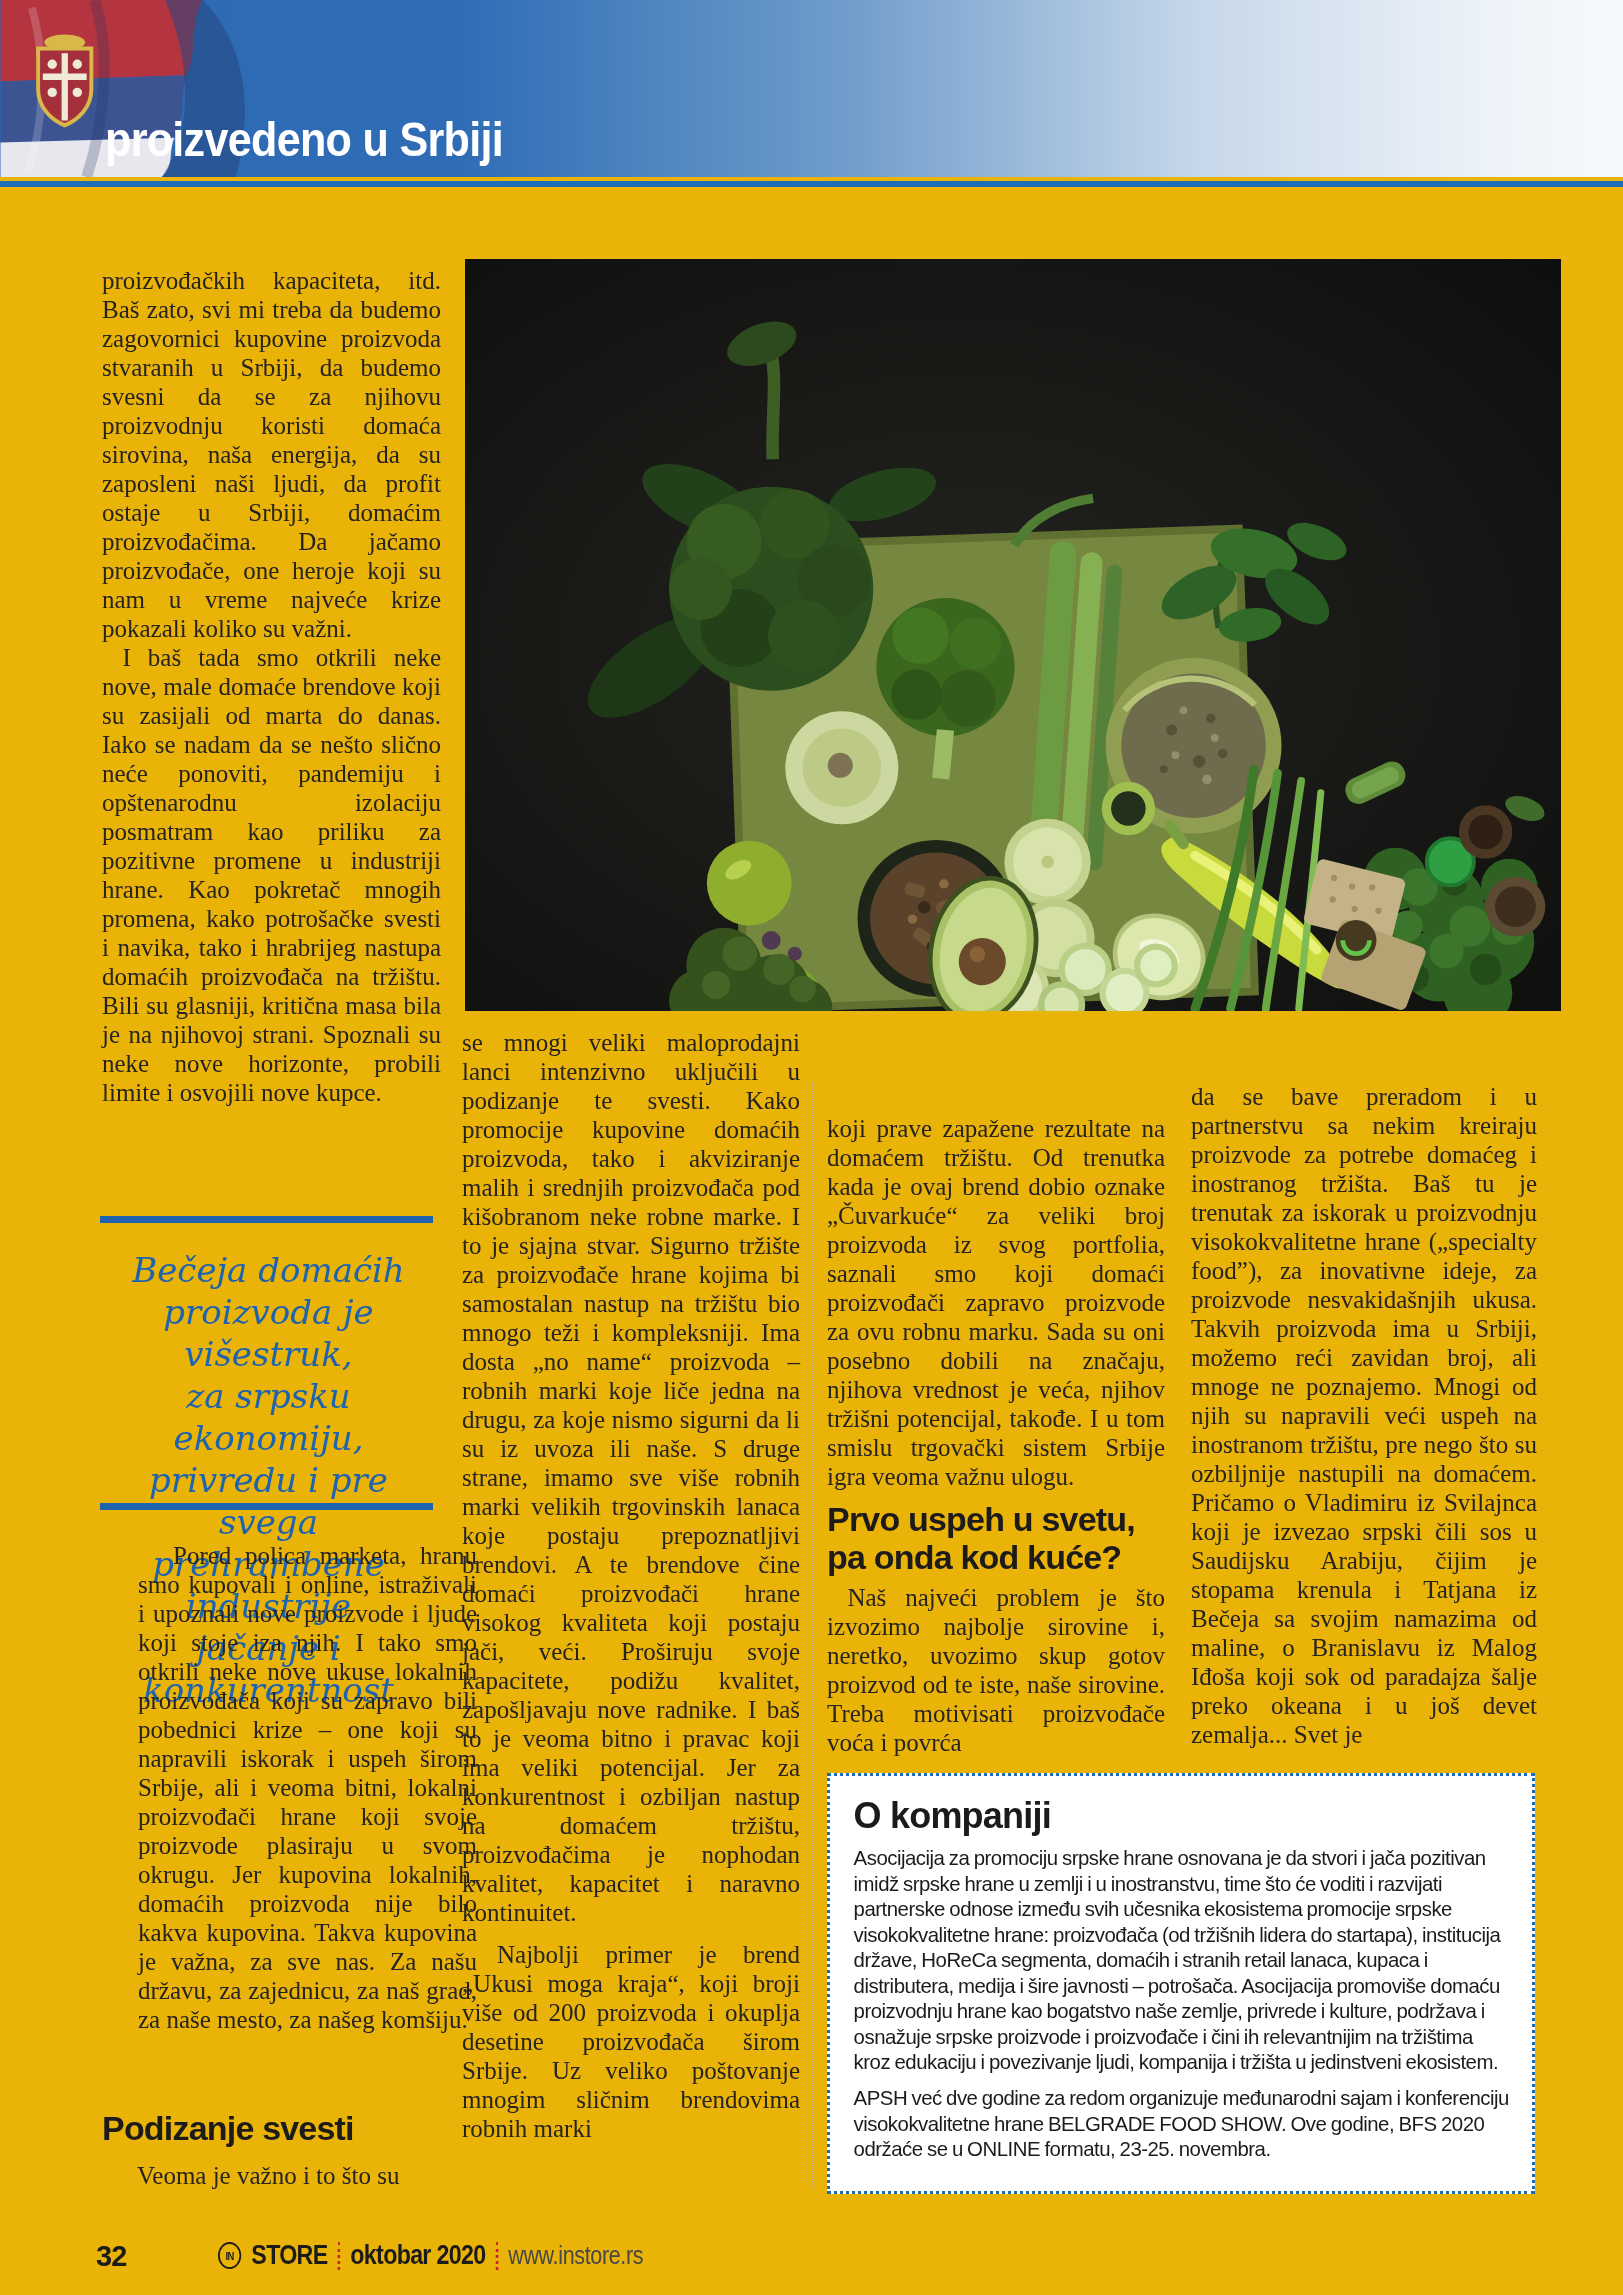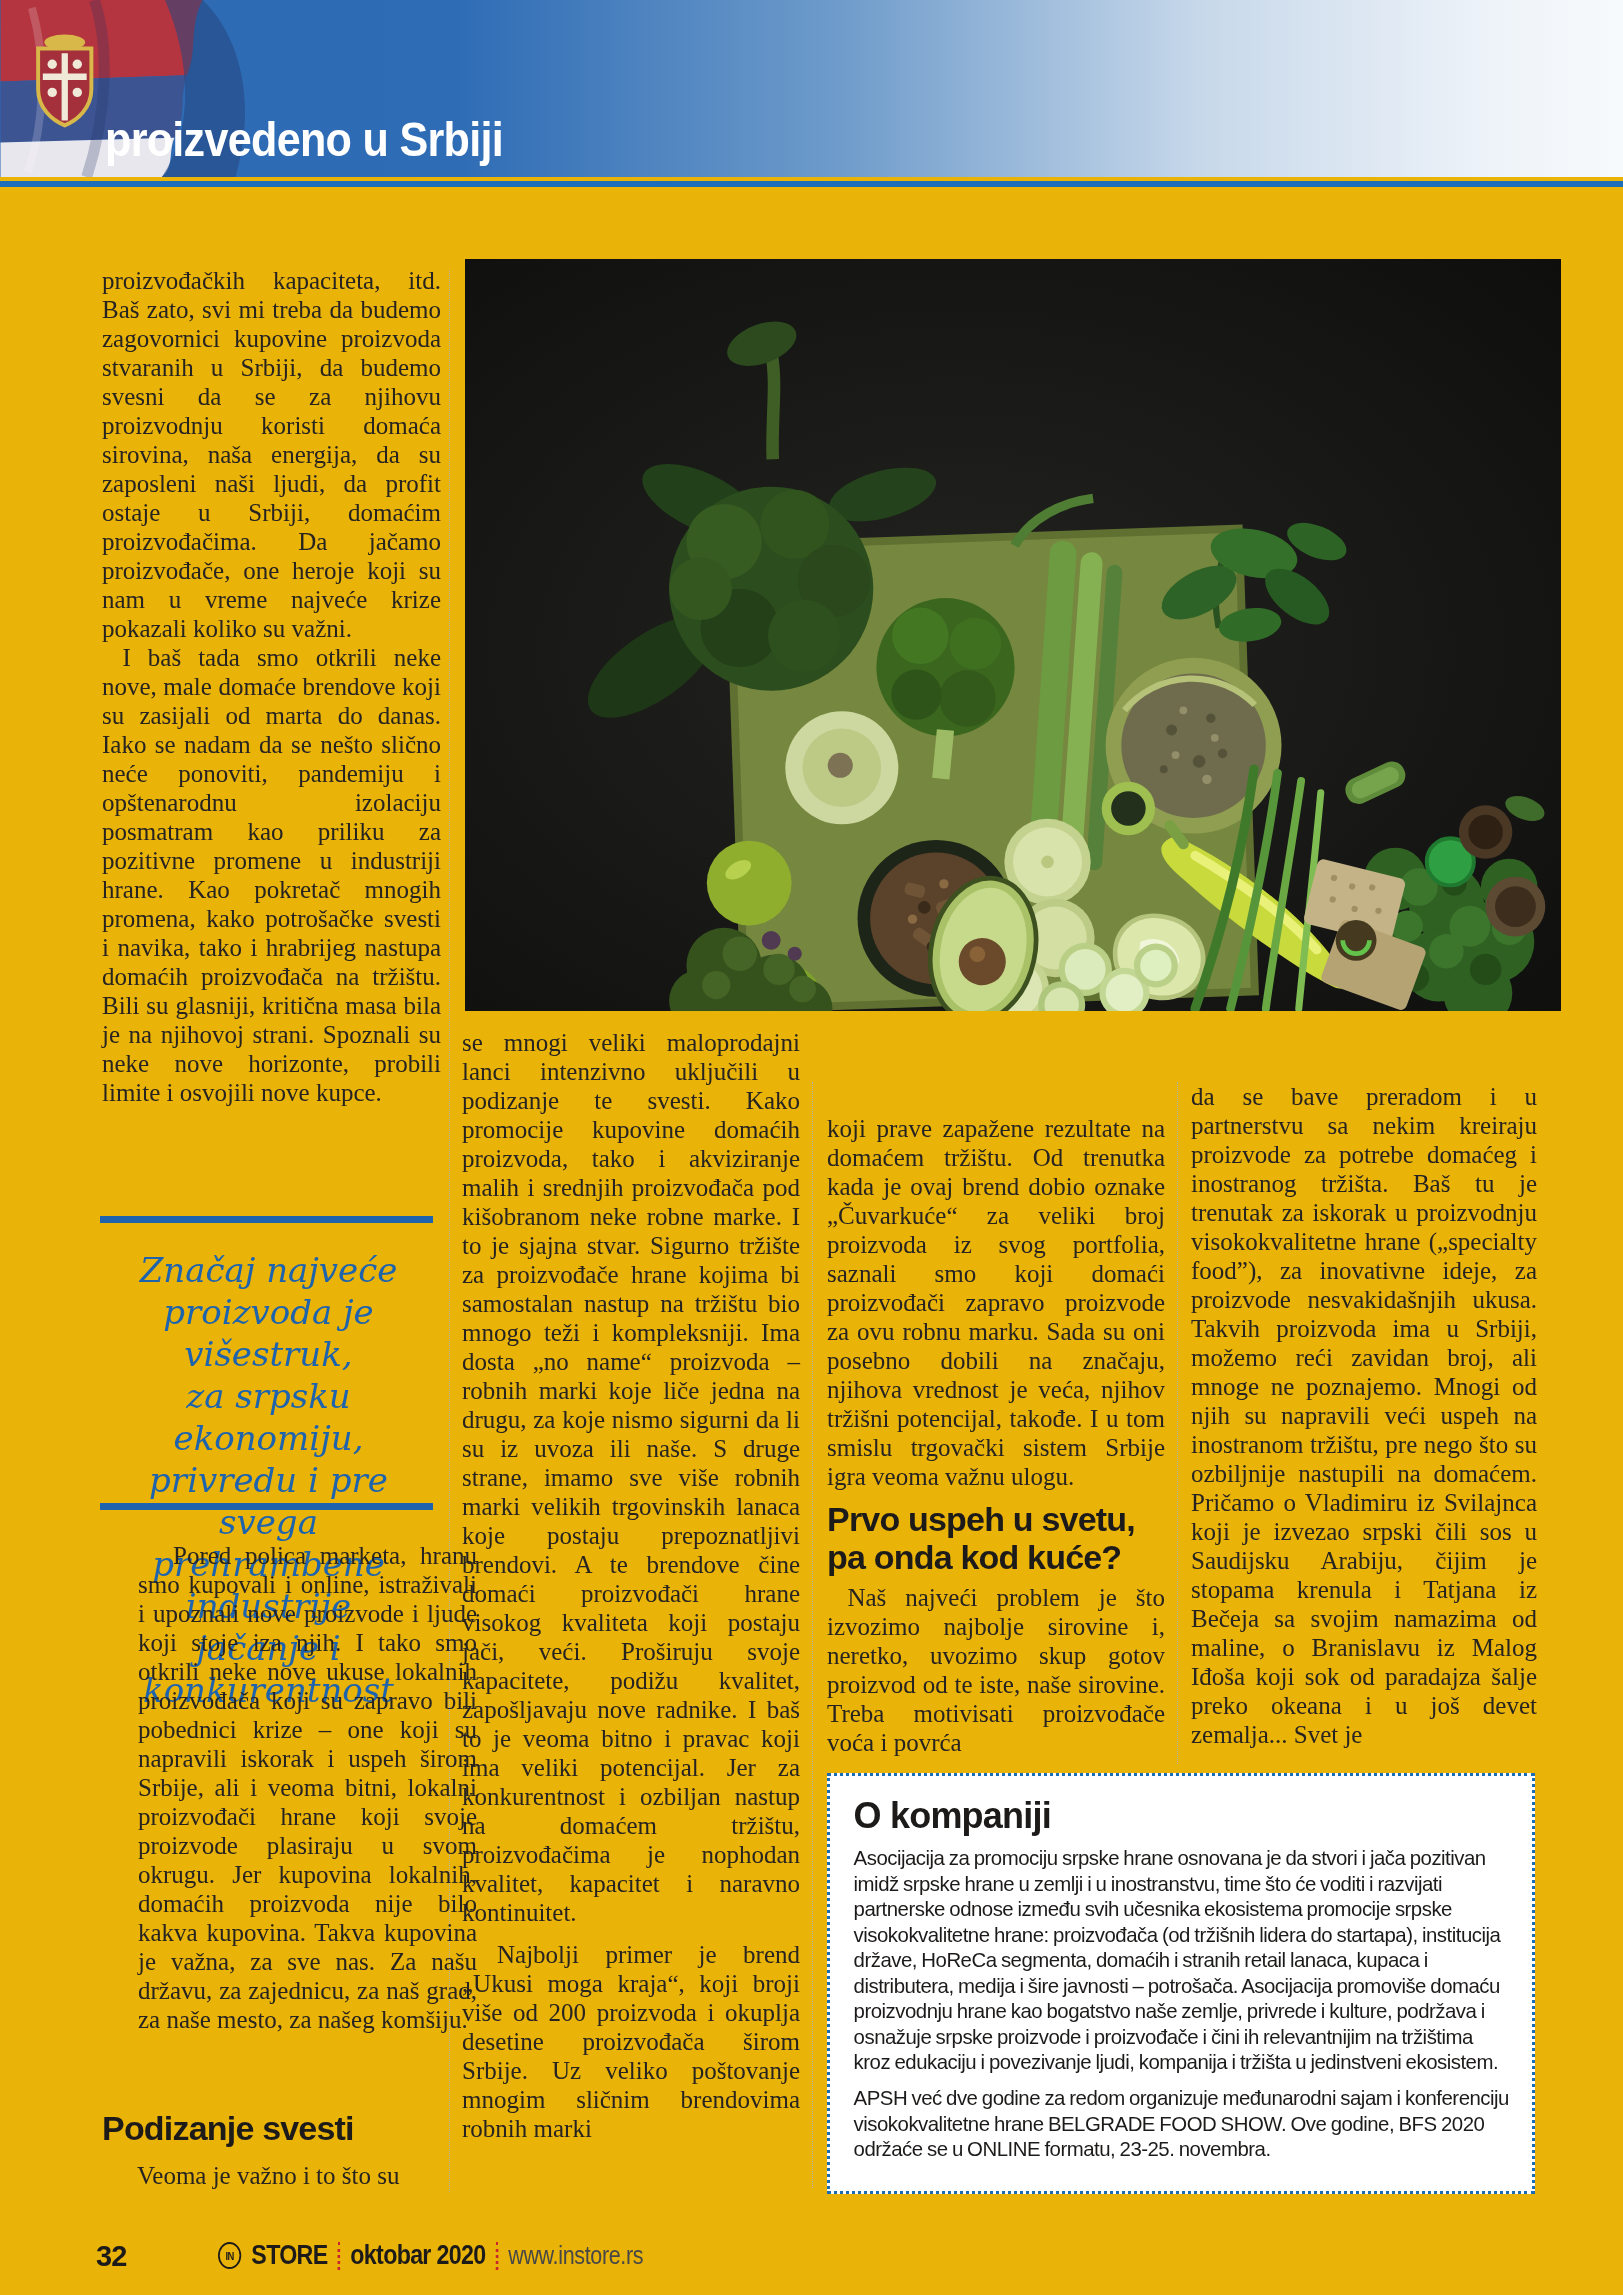--- a/index.html
+++ b/index.html
@@ -304,21 +304,21 @@
   <div class="vdiv vd2"></div>
   <div class="vdiv vd3"></div>
 
   <div class="col c1p12 body-text">
     <p>proizvođačkih kapaciteta, itd. Baš zato, svi mi treba da budemo zagovornici kupovine proizvoda stvaranih u Srbiji, da budemo svesni da se za njihovu proizvodnju koristi domaća sirovina, naša energija, da su zaposleni naši ljudi, da profit ostaje u Srbiji, domaćim proizvođačima. Da jačamo proizvođače, one heroje koji su nam u vreme najveće krize pokazali koliko su važni.</p>
     <p class="indent-sm">I baš tada smo otkrili neke nove, male domaće brendove koji su zasijali od marta do danas. Iako se nadam da se nešto slično neće ponoviti, pandemiju i opštenarodnu izolaciju posmatram kao priliku za pozitivne promene u industriji hrane. Kao pokretač mnogih promena, kako potrošačke svesti i navika, tako i hrabrijeg nastupa domaćih proizvođača na tržištu. Bili su glasniji, kritična masa bila je na njihovoj strani. Spoznali su neke nove horizonte, probili limite i osvojili nove kupce.</p>
   </div>
 
   <div class="quote-rule qr-top"></div>
   <div class="pull-quote">
-    <div>Značaj najveće</div>
+    <div>Bečeja domaćih</div>
     <div>proizvoda je višestruk,</div>
     <div>za srpsku ekonomiju,</div>
     <div>privredu i pre svega</div>
     <div>prehrambene industrije</div>
     <div>jačanje i konkurentnost</div>
   </div>
   <div class="quote-rule qr-bottom"></div>
 
   <div class="col c1p3 body-text">
     <p class="indent">Pored polica marketa, hranu smo kupovali i online, istraživali i upoznali nove proizvode i ljude koji stoje iza njih. I tako smo otkrili neke nove ukuse lokalnih proizvođača koji su zapravo bili pobednici krize – one koji su napravili iskorak i uspeh širom Srbije, ali i veoma bitni, lokalni proizvođači hrane koji svoje proizvode plasiraju u svom okrugu. Jer kupovina lokalnih, domaćih proizvoda nije bilo kakva kupovina. Takva kupovina je važna, za sve nas. Za našu državu, za zajednicu, za naš grad, za naše mesto, za našeg komšiju.</p>

